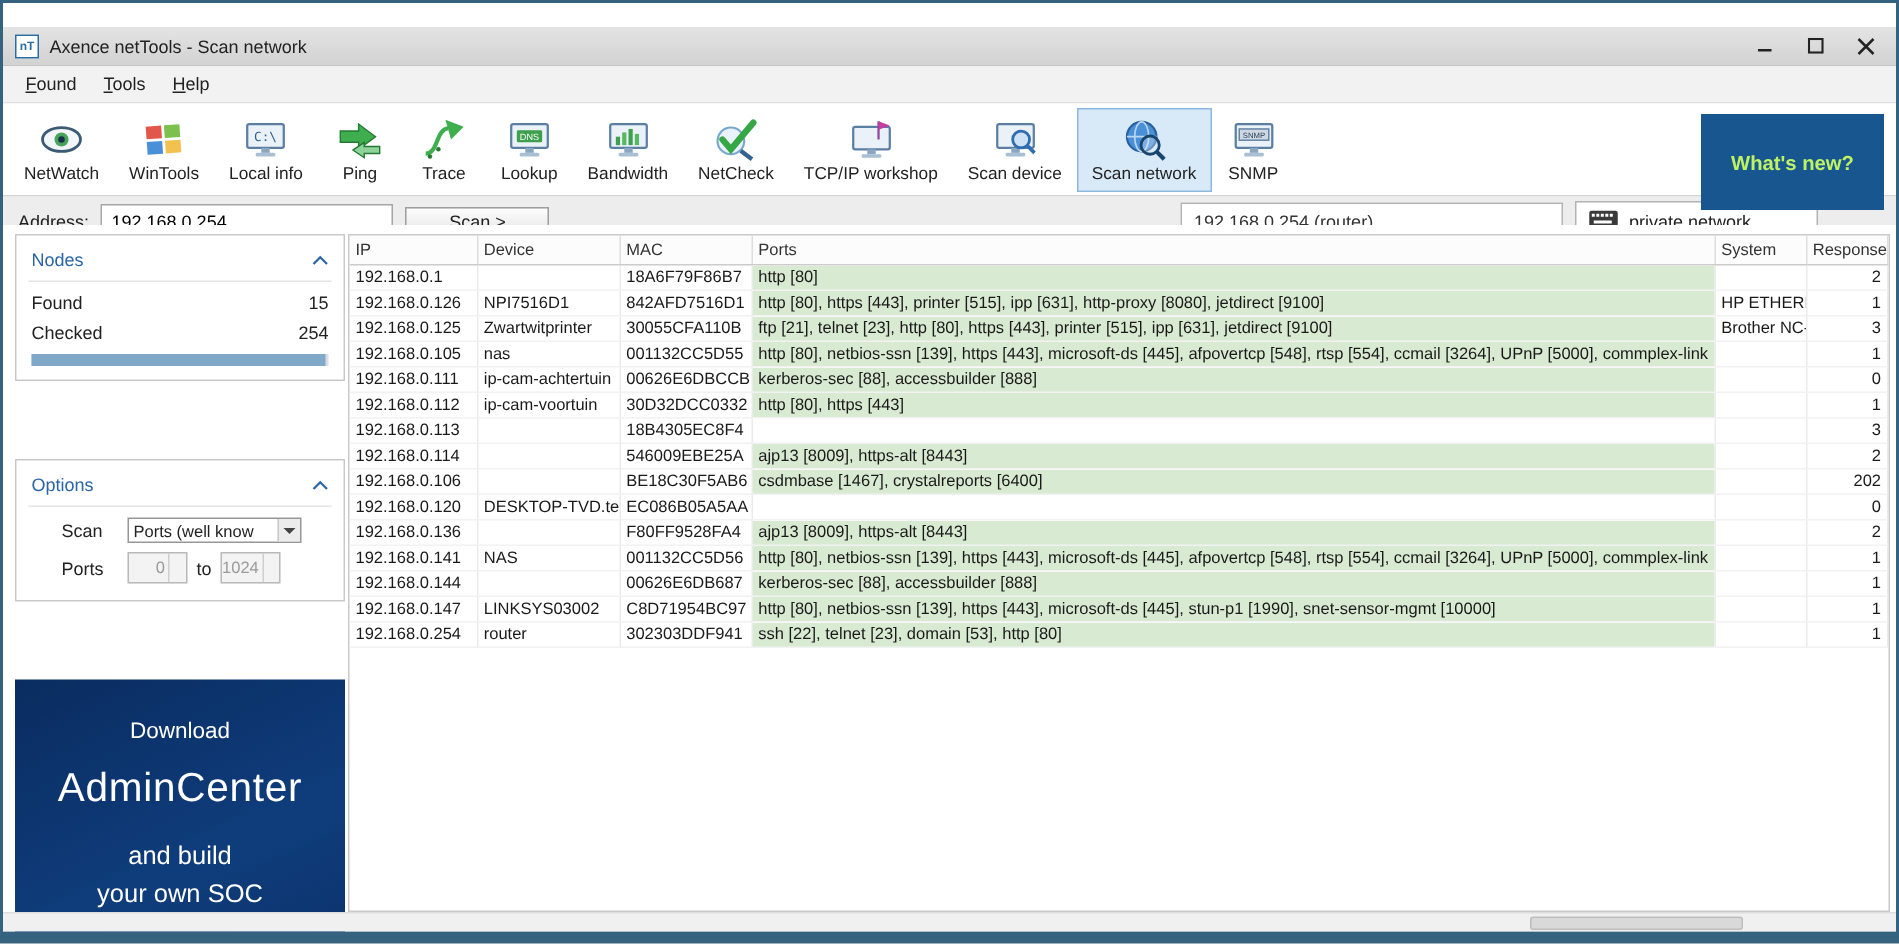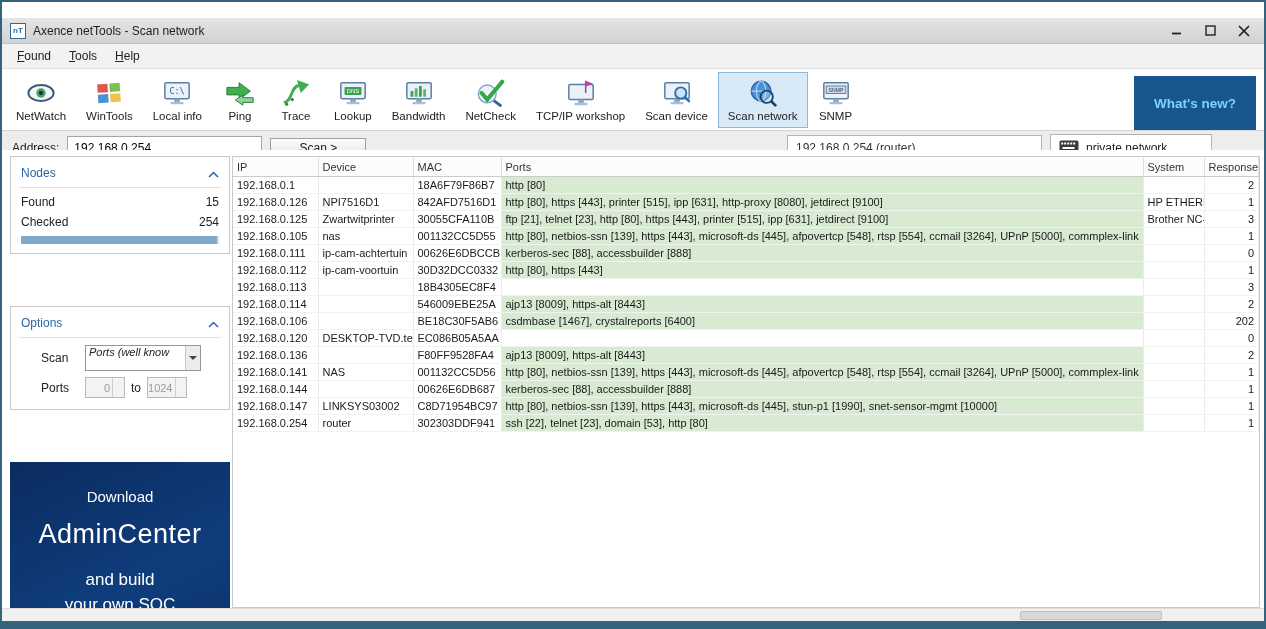--- a/index.html
+++ b/index.html
@@ -27,40 +27,40 @@
   
   .menubar { height: 25px; background: #f2f2f2; border-bottom: 1px solid #e0e0e0; display: flex; align-items: center; padding: 0 6px; }
   .menu-item { display: inline-block; font-size: 12px; color: #222; padding: 4px 9px; }
   .menu-item::first-letter { text-decoration: underline; }
   
   .toolbar { height: 62px; background: #fff; border-bottom: 1px solid #d5d5d5; display: flex; align-items: center; padding: 0 4px; position: relative; }
   .tb-item { display: inline-flex; flex-direction: column; align-items: center; justify-content: center; gap: 2px; padding: 4px 9px; border: 1px solid transparent; min-width: 56px; height: 56px; }
   .tb-item.selected { background: #d8e9f8; border-color: #8db8dd; }
   .tb-icon { width: 30px; height: 30px; display: inline-flex; align-items: center; justify-content: center; }
   .tb-label { font-size: 11.5px; color: #222; white-space: nowrap; }
-  .whats-new { position: absolute; right: 8px; top: 7px; height: 54px; padding: 0 20px; background: #17568e; color: #7dd3fc; font-size: 13.5px; font-weight: bold; display: flex; align-items: center; border: none; }
+  .whats-new { position: absolute; right: 8px; top: 7px; height: 64px; padding: 0 20px; background: #17568e; color: #bef264; font-size: 13.5px; font-weight: bold; display: flex; align-items: center; border: none; }
   
   .addressbar { height: 34px; background: #ededed; border-bottom: 1px solid #d5d5d5; display: flex; align-items: center; padding: 0 10px; gap: 8px; }
   .addr-label { font-size: 12px; color: #222; }
   .addr-input { width: 195px; height: 23px; border: 1px solid #a5a5a5; background: #fff; font-family: "Liberation Sans", sans-serif; font-size: 12px; padding: 0 6px; }
   .scan-btn { width: 96px; height: 20px; background: linear-gradient(#fdfdfd,#e4e4e4); border: 1px solid #9e9e9e; font-family: "Liberation Sans", sans-serif; font-size: 12px; color: #222; text-decoration: underline; }
   .resolved-box { margin-left: auto; width: 255px; height: 25px; border: 1px solid #b3b3b3; background: #fff; font-size: 12px; color: #333; display: flex; align-items: center; padding: 0 8px; }
   .network-box { width: 162px; height: 27px; border: 1px solid #b3b3b3; background: #fff; font-size: 12px; color: #222; display: flex; align-items: center; gap: 7px; padding: 0 8px; margin-right: 42px; }
   
   .content { position: absolute; top: 148px; left: 0; right: 0; bottom: 13px; display: flex; padding: 6px 4px 0 8px; background: #fff; }
   .left-col { width: 220px; flex: none; display: flex; flex-direction: column; margin-right: 2px; gap: 44px; }
   .panel { border: 1px solid #c9c9c9; background: #fff; padding: 4px 8px 8px; margin-bottom: 8px; }
   .panel-header { display: flex; align-items: center; justify-content: space-between; padding: 3px 2px 5px; border-bottom: 1px solid #e4e4e4; margin-bottom: 4px; }
   .panel-title { font-size: 12px; color: #2a66a5; }
   .stat-row { display: flex; justify-content: space-between; font-size: 12px; color: #222; padding: 3px 2px; }
   .progress-track { height: 8px; background: #dcdcdc; margin: 4px 2px 1px; }
   .progress-fill { height: 100%; background: #7fa8c9; width: 0; }
   .opt-row { display: flex; align-items: center; font-size: 12px; color: #222; padding: 3px 2px; gap: 6px; margin-left: 20px; }
   .opt-label { width: 38px; flex: none; }
-  .combo { width: 116px; height: 26px; border: 1px solid #979797; background: #fff; display: flex; align-items: flex-start; font-size: 11px; color: #222; overflow: hidden; font-style: italic; }
+  .combo { width: 116px; height: 17px; border: 1px solid #979797; background: #fff; display: flex; align-items: flex-end; font-size: 11px; color: #222; overflow: hidden; }
   .combo-text { flex: 1; padding: 0 3px; white-space: nowrap; overflow: hidden; }
   .combo-arrow { width: 15px; height: 100%; background: #ececec; border-left: 1px solid #c9c9c9; display: flex; align-items: center; justify-content: center; flex: none; }
   .combo-arrow::after { content: ""; border: 4px solid transparent; border-top-color: #444; margin-top: 4px; }
   .spinner { width: 40px; height: 21px; border: 1px solid #b9b9b9; background: #f3f3f3; display: flex; align-items: center; }
   .spin-val { flex: 1; text-align: right; font-size: 11px; color: #9a9a9a; padding-right: 2px; }
   .spin-btns { width: 12px; height: 100%; display: flex; flex-direction: column; border-left: 1px solid #cfcfcf; }
   .spin-btns span { flex: 1; display: flex; align-items: center; justify-content: center; }
   .spin-btns span::after { content: ""; border: 3px solid transparent; }
   .spin-up::after { border-bottom-color: #777; margin-top: -3px; }
   .spin-down::after { border-top-color: #777; margin-bottom: -3px; }

